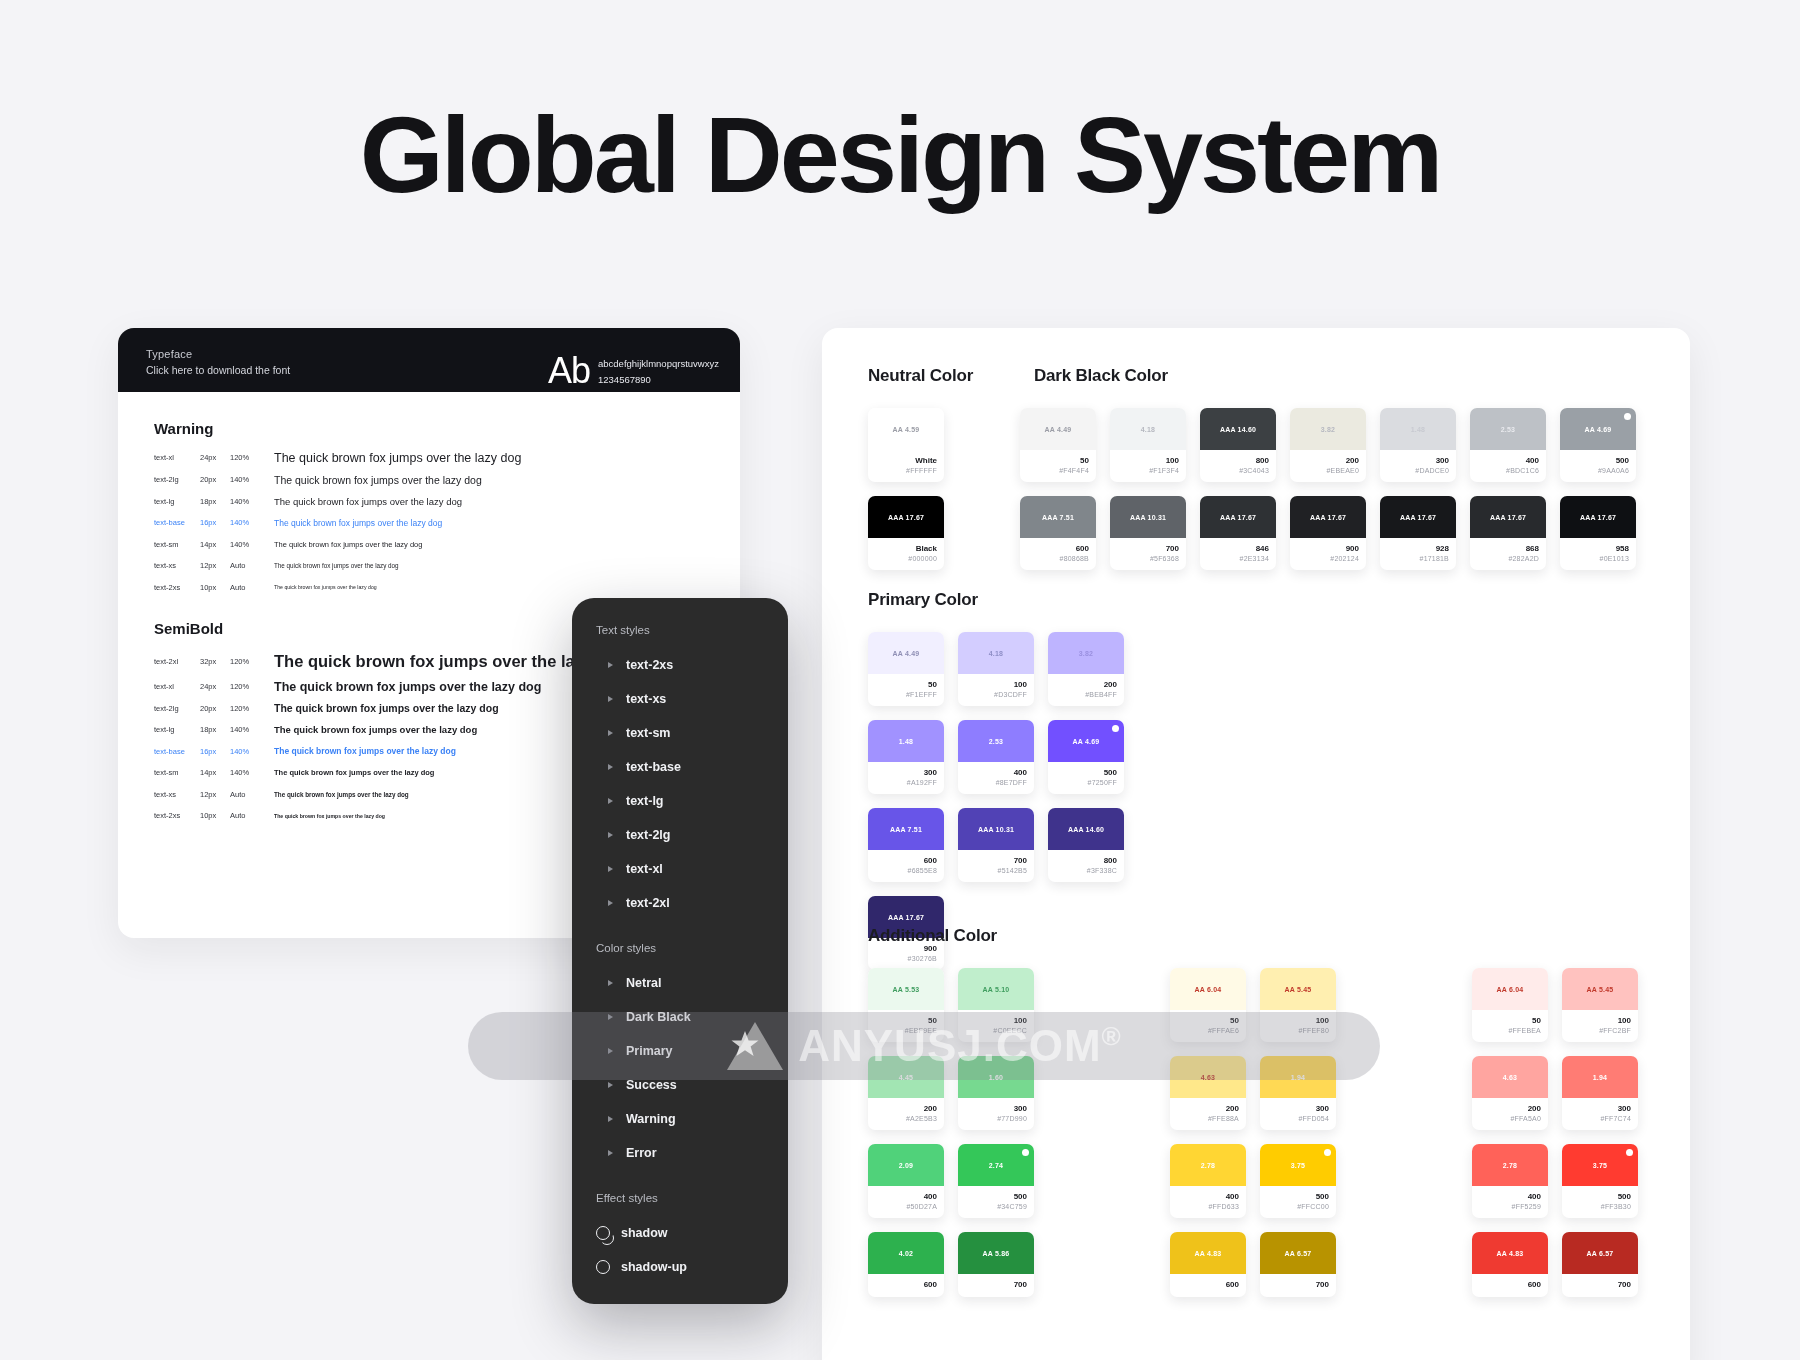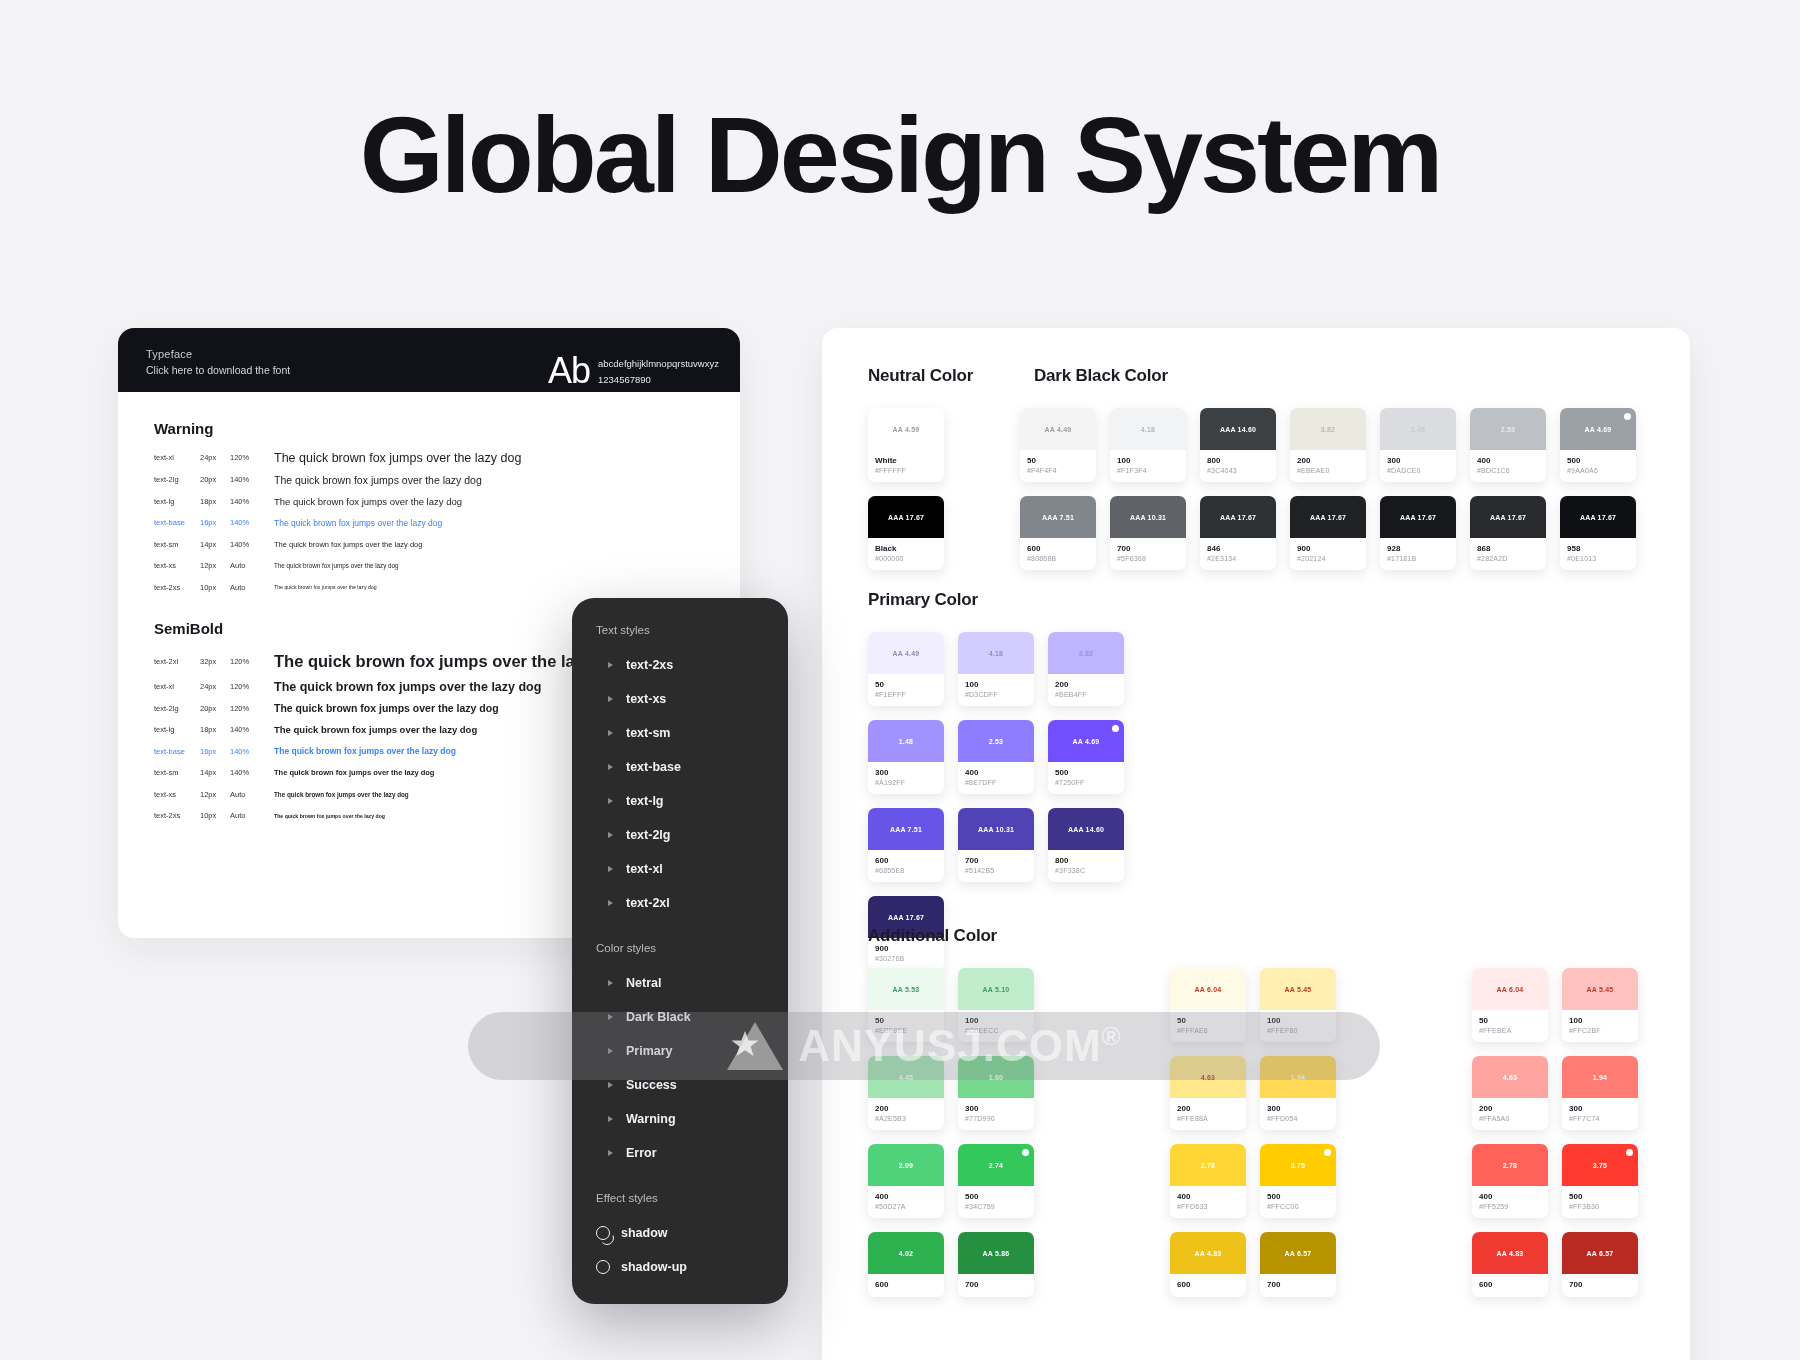--- a/index.html
+++ b/index.html
@@ -90,21 +90,21 @@
   #color-card { left: 822px; top: 328px; width: 868px; height: 1060px; }
   #color-card .card-header { height: 78px; display: flex; align-items: center; padding: 0 46px; }
   .color-card-title { color: #fff; font-size: 21px; font-weight: 600; letter-spacing: .4px; }
   .color-body { position: relative; padding: 38px 46px 0 46px; }
   .section-title { font-size: 17px; font-weight: 700; color: #1b1c21; letter-spacing: -.2px; }
 
   
   .swatch {
     width: 76px; border-radius: 7px; background: #fff;
     box-shadow: 0 4px 12px rgba(25,25,40,0.10);
-    overflow: hidden; position: relative;
+    overflow: hidden; position: relative; text-align: right;
   }
   .swatch-chip {
     height: 42px; display: flex; align-items: center; justify-content: center;
     position: relative;
   }
   .swatch-ratio { font-size: 7px; font-weight: 600; letter-spacing: .2px; }
   .swatch-dot {
     position: absolute; top: 5px; right: 5px; width: 7px; height: 7px;
     border-radius: 50%; background: #fff;
   }

